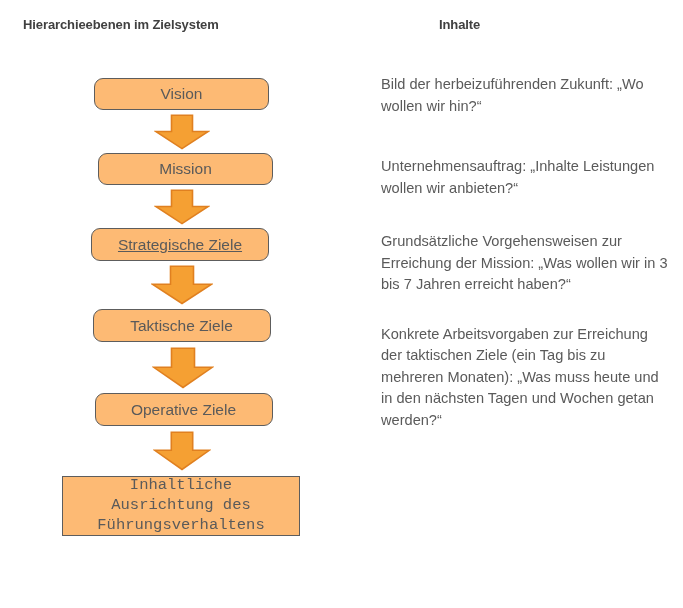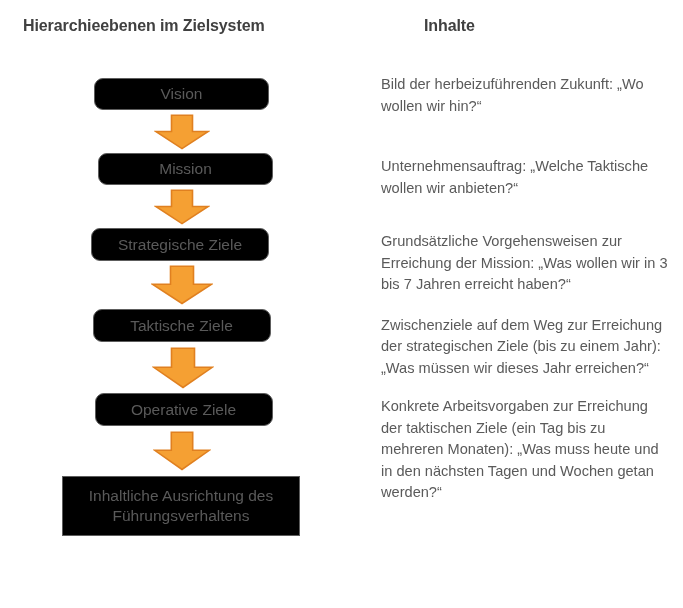--- a/index.html
+++ b/index.html
@@ -14,70 +14,70 @@
     overflow: hidden;
     font-family: "Liberation Sans", "DejaVu Sans", sans-serif;
     -webkit-font-smoothing: antialiased;
   }
 
   
   .heading {
     position: absolute;
     font-weight: bold;
     color: #404040;
-    font-size: 16px;
+    font-size: 13px;
     letter-spacing: -0.1px;
     white-space: nowrap;
   }
   #heading-left  { left: 23px;  top: 17px; }
-  #heading-right { left: 424px; top: 17px; }
+  #heading-right { left: 439px; top: 17px; }
 
   
   #flow-column {
     position: absolute;
     left: 0;
     top: 78px;
     width: 360px;
   }
 
   .flow-row {
     display: flex;
     justify-content: center;
     align-items: center;
   }
 
   .flow-box {
     box-sizing: border-box;
     border: 1.3px solid #5d5d5d;
     border-radius: 9px;
-    background: #000000;
+    background: #fdba74;
     color: #5a5a5a;
     font-size: 15.5px;
     line-height: 1.28;
     text-align: center;
     display: flex;
     align-items: center;
     justify-content: center;
     padding: 0 10px;
     white-space: nowrap;
   }
 
   .flow-box.square {
     border-radius: 0;
     white-space: normal;
     padding: 6px 12px;
   }
 
   
   .box-vision      { width: 175px; height: 32px; margin-left: 3px; }
   .box-mission     { width: 175px; height: 32px; margin-left: 11px; }
-  .box-strategisch { width: 178px; height: 33px; margin-left: 0px; }
+  .box-strategisch { width: 178px; height: 33px; margin-left: 0px; text-decoration: underline; }
   .box-taktisch    { width: 178px; height: 33px; margin-left: 3px; }
   .box-operativ    { width: 178px; height: 33px; margin-left: 7px; text-align: center; }
-  .box-inhaltlich  { width: 238px; height: 60px; margin-left: 2px; }
+  .box-inhaltlich  { width: 238px; height: 60px; margin-left: 2px; font-family: Liberation Mono, monospace; }
 
   
   .arrow-wrap {
     display: flex;
     justify-content: center;
   }
   .arrow-wrap svg { display: block; }
 
   .arrow-gap-1 { margin: 4px 0 3px 3px; }
   .arrow-gap-2 { margin: 4px 0 3px 3px; }
@@ -167,27 +167,26 @@
   </div>
 
 </div>
 
 <div id="content-column">
 
   <p class="content-para">Bild der herbeizuführenden Zukunft: „Wo wollen wir hin?“</p>
 
   <div class="gap-lg"></div>
 
-  <p class="content-para">Unternehmensauftrag: „Welche Taktische wollen wir anbieten?“</p>
+  <p class="content-para">Unternehmensauftrag: „Inhalte Leistungen wollen wir anbieten?“</p>
 
   <div class="gap-md"></div>
 
   <p class="content-para">Grundsätzliche Vorgehensweisen zur Erreichung der Mission: „Was wollen wir in 3 bis 7 Jahren erreicht haben?“</p>
 
   <div class="gap-sm"></div>
 
-  <p class="content-para">Zwischenziele auf dem Weg zur Erreichung der strategischen Ziele (bis zu einem Jahr): „Was müssen wir dieses Jahr erreichen?“</p>
 
   <div class="gap-xs"></div>
 
   <p class="content-para">Konkrete Arbeitsvorgaben zur Erreichung der taktischen Ziele (ein Tag bis zu mehreren Monaten): „Was muss heute und in den nächsten Tagen und Wochen getan werden?“</p>
 
 </div>
 
 </body></html>

